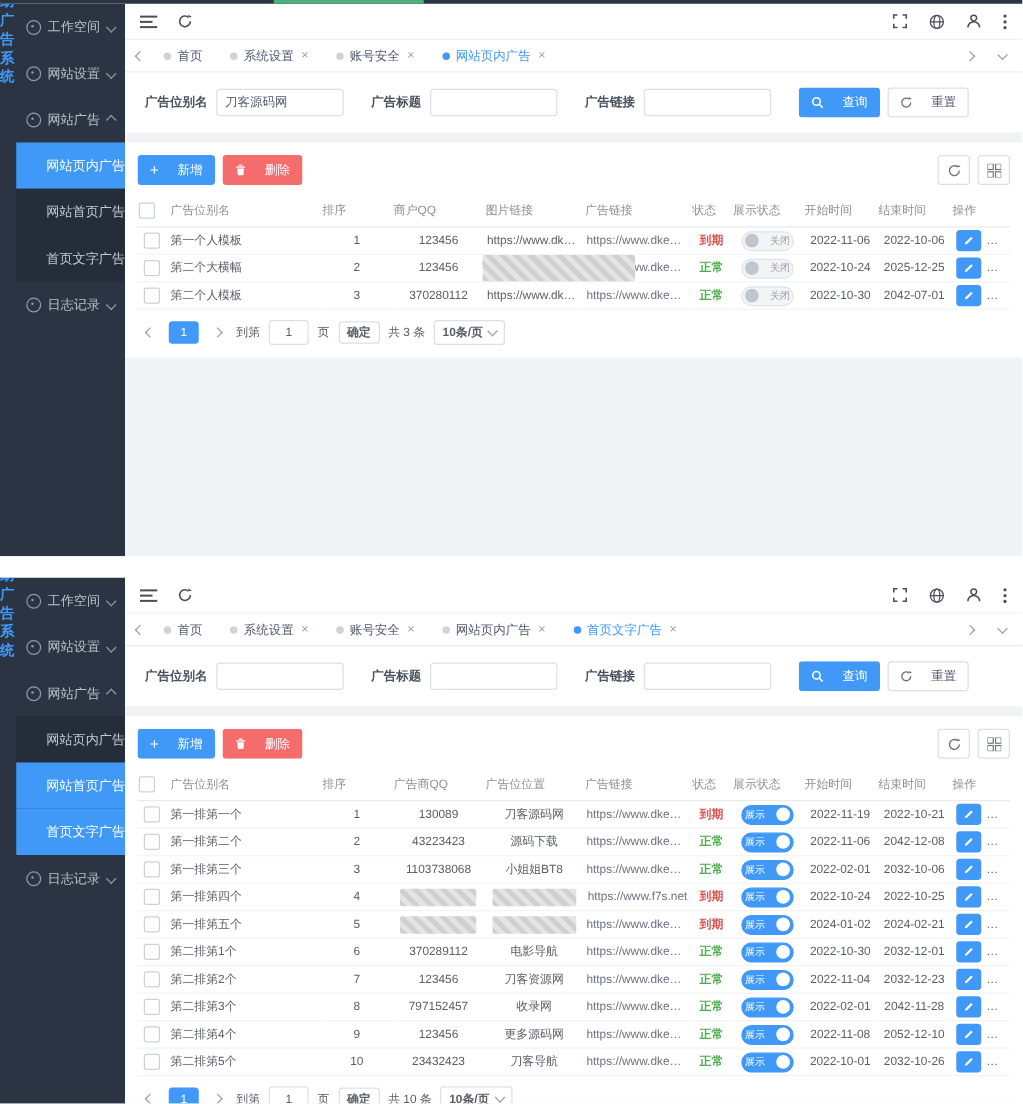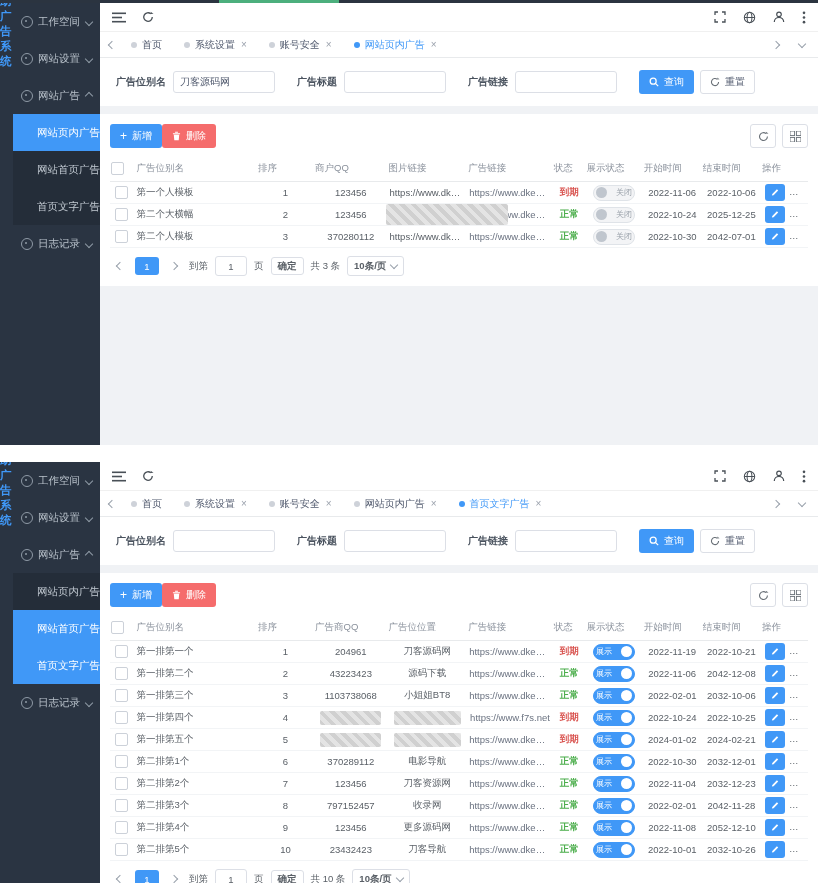--- a/index.html
+++ b/index.html
@@ -45,25 +45,25 @@
   .tab-close{font-size:10px;color:#9aa1ac;margin-left:1px}
   .tabbar-right{display:flex;gap:10px;align-items:center;padding:0 4px}
 
   .content{flex:1;background:#f0f2f5;display:flex;flex-direction:column;overflow:hidden;min-height:0}
 
   .search-card{background:#fff;height:48px;flex:0 0 48px;display:flex;align-items:center;padding:0 16px}
   .field{display:flex;align-items:center;gap:7px;margin-right:22px}
   .field label{font-size:10px;color:#49525e;font-weight:bold;white-space:nowrap}
   .field input{width:102px;height:22px;border:1px solid #dcdfe6;border-radius:3px;font-size:10px;
                padding:0 6px;color:#515a6e;outline:none;box-sizing:border-box}
-  .btn{display:inline-flex;align-items:center;gap:5px;border-radius:3px;font-size:10px;height:24px;
+  .btn{display:inline-flex;align-items:center;gap:15px;border-radius:3px;font-size:10px;height:24px;
        padding:0 9px;border:1px solid transparent;cursor:pointer;background:#fff;white-space:nowrap}
   .btn.primary{background:#4098f7;color:#fff}
   .btn.ghost{border-color:#dcdfe6;color:#515a6e;margin-left:6px}
-  .btn.danger{background:#f56c6c;color:#fff;}
+  .btn.danger{background:#f56c6c;color:#fff;margin-left:6px}
 
   .table-card{background:#fff;margin-top:8px;padding:6px 10px 4px;display:flex;flex-direction:column;flex:0 0 auto}
   .toolbar{display:flex;align-items:center;margin:4px 0 8px;}
   .toolbar-right{margin-left:auto;display:flex}
   .icon-btn{width:24px;height:22px;border:1px solid #dcdfe6;border-radius:3px;background:#fff;
             display:flex;align-items:center;justify-content:center;margin-left:6px;cursor:pointer}
 
   table{width:100%;border-collapse:collapse;table-layout:fixed}
   thead th{font-size:9.5px;color:#8a919c;font-weight:normal;height:23px;
            border-bottom:1px solid #e8eaec;text-align:left;white-space:nowrap;overflow:hidden}
@@ -608,21 +608,21 @@
                 <th>开始时间</th>
                 <th>结束时间</th>
                 <th>操作</th>
               </tr>
             </thead>
           <tbody>
               <tr>
                 <td><span class="cb"></span></td>
                 <td class="c-name">第一排第一个</td>
                 <td>1</td>
-                <td>204961</td>
+                <td>130089</td>
                 <td>刀客源码网</td>
                 <td class="link-cell">https://www.dkewl...</td>
                 <td><span class="status expired">到期</span></td>
                 <td><span class="switch on">
                     <span class="sw-label">展示</span>
                     <span class="knob"></span>
                   </span></td>
                 <td>2022-11-19</td>
                 <td>2022-10-21</td>
                 <td><button class="act-btn edit">

